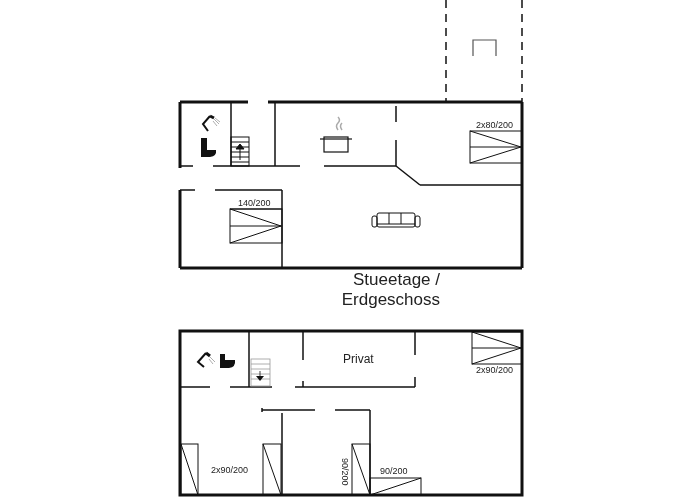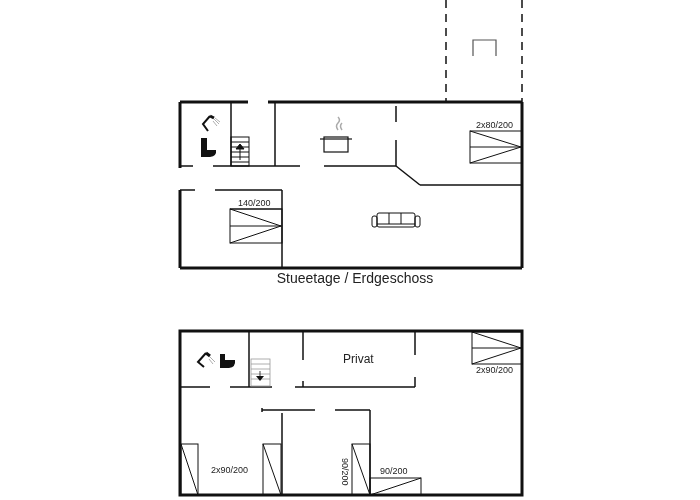--- a/index.html
+++ b/index.html
@@ -1,19 +1,19 @@
 <!DOCTYPE html>
 <html><head>
 <meta charset="utf-8">
 <style>
   html, body { margin:0; padding:0; background:#ffffff; }
   body { width:700px; height:500px; position:relative; overflow:hidden; font-family:"Liberation Sans", sans-serif; }
   svg { position:absolute; left:0; top:0; }
   .lbl { font-family:"Liberation Sans", sans-serif; fill:#222; }
-  .caption { position:absolute; left:270px; top:270px; width:170px; text-align:center; font-size:14px; color:#222; }
+  .caption { position:absolute; left:270px; top:270px; width:170px; text-align:right; font-size:17px; color:#222; }
 </style>
 </head>
 <body>
 
 <svg width="700" height="500" viewBox="0 0 700 500">
 
   <g stroke="#111" fill="none">
 
     <g stroke-width="1.5" stroke-dasharray="8,6">
       <line x1="446" y1="0" x2="446" y2="102"></line>

